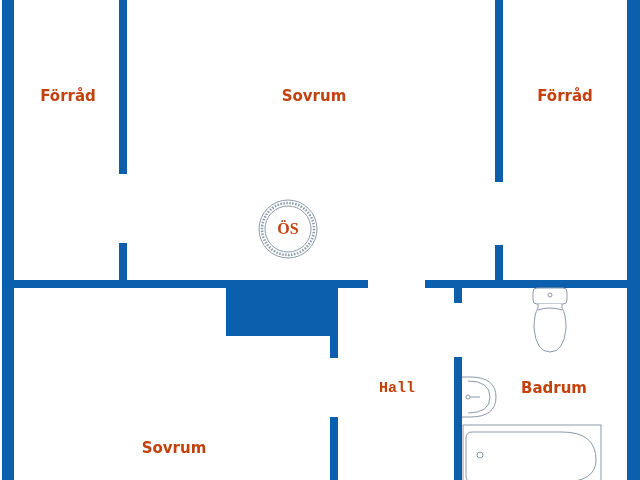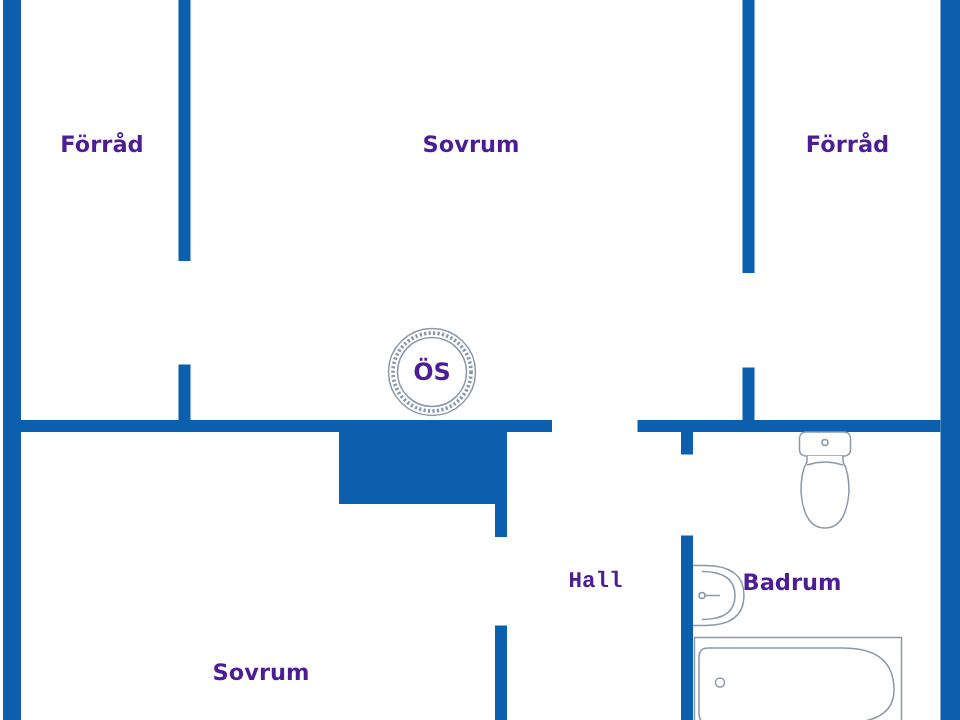--- a/index.html
+++ b/index.html
@@ -1,18 +1,18 @@
 <!DOCTYPE html>
 <html><head>
 <meta charset="utf-8">
 <style>
   html, body { margin:0; padding:0; }
   body { width:640px; height:480px; position:relative; overflow:hidden; background:#ffffff; font-family:"DejaVu Sans", sans-serif; }
   .wall { position:absolute; background:#0b5fad; }
-  .label { position:absolute; color:#4c1d95; font-weight:bold; font-size:15px; white-space:nowrap; transform:translate(-50%,-50%); }
+  .label { position:absolute; color:#c2410c; font-weight:bold; font-size:15px; white-space:nowrap; transform:translate(-50%,-50%); }
   .fixture { position:absolute; }
 </style>
 </head>
 <body>
 
 <div style="position:absolute;left:0;top:0;width:640px;height:480px;">
 
   <div class="wall" style="left:2px;top:0;width:12px;height:480px;"></div>
   <div class="wall" style="left:627px;top:0;width:13px;height:480px;"></div>
 
@@ -24,21 +24,21 @@
   <div class="wall" style="left:14px;top:280px;width:354px;height:8px;"></div>
   <div class="wall" style="left:425px;top:280px;width:202px;height:8px;"></div>
 
   <div class="wall" style="left:226px;top:288px;width:110px;height:48px;"></div>
   <div class="wall" style="left:330px;top:288px;width:8px;height:70px;"></div>
   <div class="wall" style="left:330px;top:417px;width:8px;height:63px;"></div>
 
   <div class="wall" style="left:454px;top:288px;width:8px;height:15px;"></div>
   <div class="wall" style="left:454px;top:357px;width:8px;height:123px;"></div>
 
-  <div style="position:absolute;left:257px;top:217px;width:62px;height:62px;">
+  <div style="position:absolute;left:257px;top:198px;width:62px;height:62px;font-family:Liberation Serif, serif;">
     <svg width="62" height="62" viewBox="0 0 62 62">
       <circle cx="31" cy="31" r="29" fill="none" stroke="#8a99aa" stroke-width="1"></circle>
       <circle cx="31" cy="31" r="26" fill="none" stroke="#8a99aa" stroke-width="2.5" stroke-dasharray="1.5 1.5"></circle>
       <circle cx="31" cy="31" r="23" fill="none" stroke="#8a99aa" stroke-width="1"></circle>
     </svg>
     <span class="label" style="left:31px;top:31px;font-size:16px;">ÖS</span>
   </div>
 
   <svg class="fixture" style="left:530px;top:286px;" width="40" height="70" viewBox="0 0 40 70">
     <rect x="3" y="2" width="34" height="16" rx="4" fill="#fff" stroke="#8a99aa" stroke-width="1"></rect>
@@ -57,16 +57,16 @@
   <svg class="fixture" style="left:462px;top:424px;" width="140" height="60" viewBox="0 0 140 60">
     <rect x="1" y="1" width="138" height="58" fill="#fff" stroke="#8a99aa" stroke-width="1"></rect>
     <path d="M10 8 L100 8 Q134 8 134 36 Q134 58 100 58 L10 58 Q4 58 4 52 L4 14 Q4 8 10 8 Z" fill="none" stroke="#8a99aa" stroke-width="1"></path>
     <circle cx="18" cy="31" r="3" fill="none" stroke="#8a99aa" stroke-width="1"></circle>
   </svg>
 
   <span class="label" style="left:68px;top:96px;">Förråd</span>
   <span class="label" style="left:314px;top:96px;">Sovrum</span>
   <span class="label" style="left:565px;top:96px;">Förråd</span>
   <span class="label" style="left:397px;top:388px;font-family:Liberation Mono, monospace;">Hall</span>
-  <span class="label" style="left:528px;top:388px;">Badrum</span>
+  <span class="label" style="left:554px;top:388px;">Badrum</span>
   <span class="label" style="left:174px;top:448px;">Sovrum</span>
 
 </div>
 
 </body></html>

